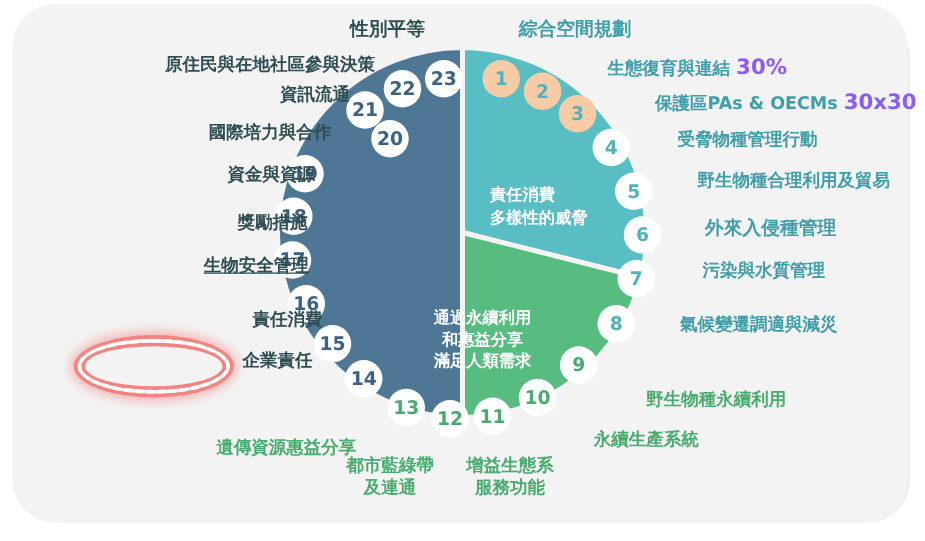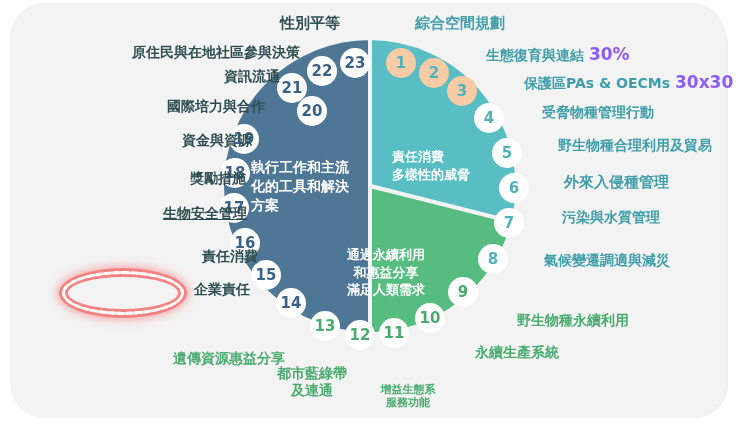--- a/index.html
+++ b/index.html
@@ -53,25 +53,20 @@
 
   <svg class="pie-wrap" viewBox="0 0 740 433" xmlns="http://www.w3.org/2000/svg">
 
     <path d="M370 186 L370 38 A148 148 0 0 1 513 222 Z" fill="#58bec4" stroke="#f3f3f3" stroke-width="4"></path>
 
     <path d="M370 186 L513 222 A148 148 0 0 1 370 334 Z" fill="#56bc7f" stroke="#f3f3f3" stroke-width="4"></path>
 
     <path d="M370 186 L370 334 A148 148 0 1 1 370 38 Z" fill="#4d7794" stroke="#f3f3f3" stroke-width="4"></path>
   </svg>
 
-  <div class="seg-text" style="left:251px;top:158px;width:130px;font-size:14px;">
-    <div>執行工作和主流</div>
-    <div>化的工具和解決</div>
-    <div>方案</div>
-  </div>
 
   <div class="seg-text" style="left:392px;top:148px;width:110px;font-size:13px;">
     <div>責任消費</div>
     <div>多樣性的威脅</div>
   </div>
 
   <div class="seg-text c" style="left:330px;top:246px;width:112px;font-size:13px;text-align:center;">
     <div>通過永續利用</div>
     <div>和惠益分享</div>
     <div>滿足人類需求</div>
@@ -161,21 +156,21 @@
     <span class="orange">30x30</span>
   </div>
   <div class="lbl l teal" style="left:522px;top:104px;font-size:14px;">受脅物種管理行動</div>
   <div class="lbl l teal" style="left:538px;top:137px;font-size:14px;">野生物種合理利用及貿易</div>
   <div class="lbl l teal" style="left:544px;top:173px;font-size:15px;">外來入侵種管理</div>
   <div class="lbl l teal" style="left:542px;top:209px;font-size:14px;">污染與水質管理</div>
   <div class="lbl l teal" style="left:524px;top:252px;font-size:14px;">氣候變遷調適與減災</div>
 
   <div class="lbl l green" style="left:497px;top:312px;font-size:14px;">野生物種永續利用</div>
   <div class="lbl l green" style="left:455px;top:344px;font-size:14px;">永續生產系統</div>
-  <div class="lbl c green" style="left:353px;top:365px;width:110px;font-size:11px;margin-top:18px;">
+  <div class="lbl c green" style="left:353px;top:365px;width:110px;font-size:14px;">
     <div>增益生態系</div>
     <div>服務功能</div>
   </div>
   <div class="lbl r green" style="left:85px;top:350px;width:200px;font-size:14px;">遺傳資源惠益分享</div>
   <div class="lbl c green" style="left:262px;top:365px;width:100px;font-size:14px;">
     <div>都市藍綠帶</div>
     <div>及連通</div>
   </div>
 
   <div class="lbl r dark" style="left:20px;top:44px;width:280px;font-size:14px;">原住民與在地社區參與決策</div>

